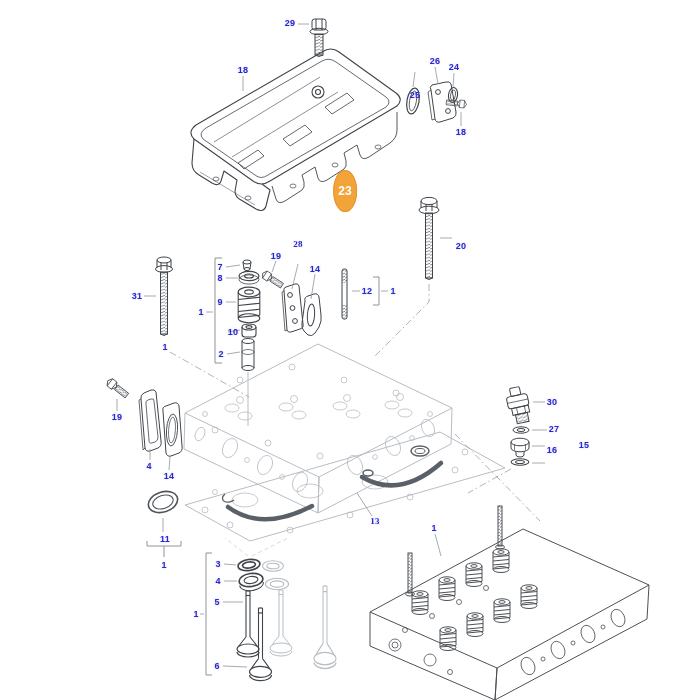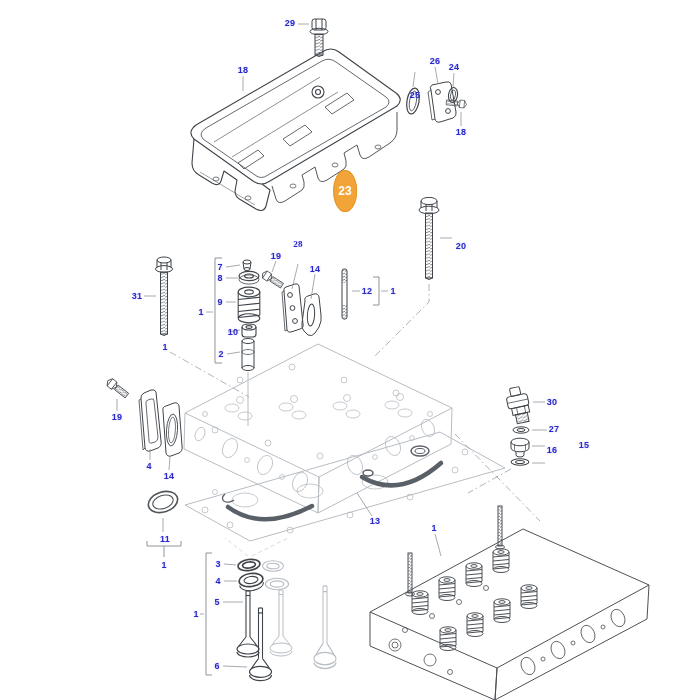--- a/index.html
+++ b/index.html
@@ -437,17 +437,17 @@
       <span class="callout" style="left: 117px; top: 417px;">19</span>
       <span class="callout" style="left: 149px; top: 466px;">4</span>
       <span class="callout" style="left: 169px; top: 476px;">14</span>
       <span class="callout" style="left: 165px; top: 539px;">11</span>
       <span class="callout" style="left: 164px; top: 565px;">1</span>
       <span class="callout" style="left: 196px; top: 614px;">1</span>
       <span class="callout" style="left: 218px; top: 564px;">3</span>
       <span class="callout" style="left: 218px; top: 581px;">4</span>
       <span class="callout" style="left: 217px; top: 602px;">5</span>
       <span class="callout" style="left: 217px; top: 666px;">6</span>
-      <span class="callout" style="left: 375px; top: 521px;">13</span>
+      <span class="callout" style="left: 375px; top: 521px; font-family: Liberation Serif, serif;">13</span>
       <span class="callout" style="left: 434px; top: 528px;">1</span>
     </div>
 
 </div>
 
 </body></html>

